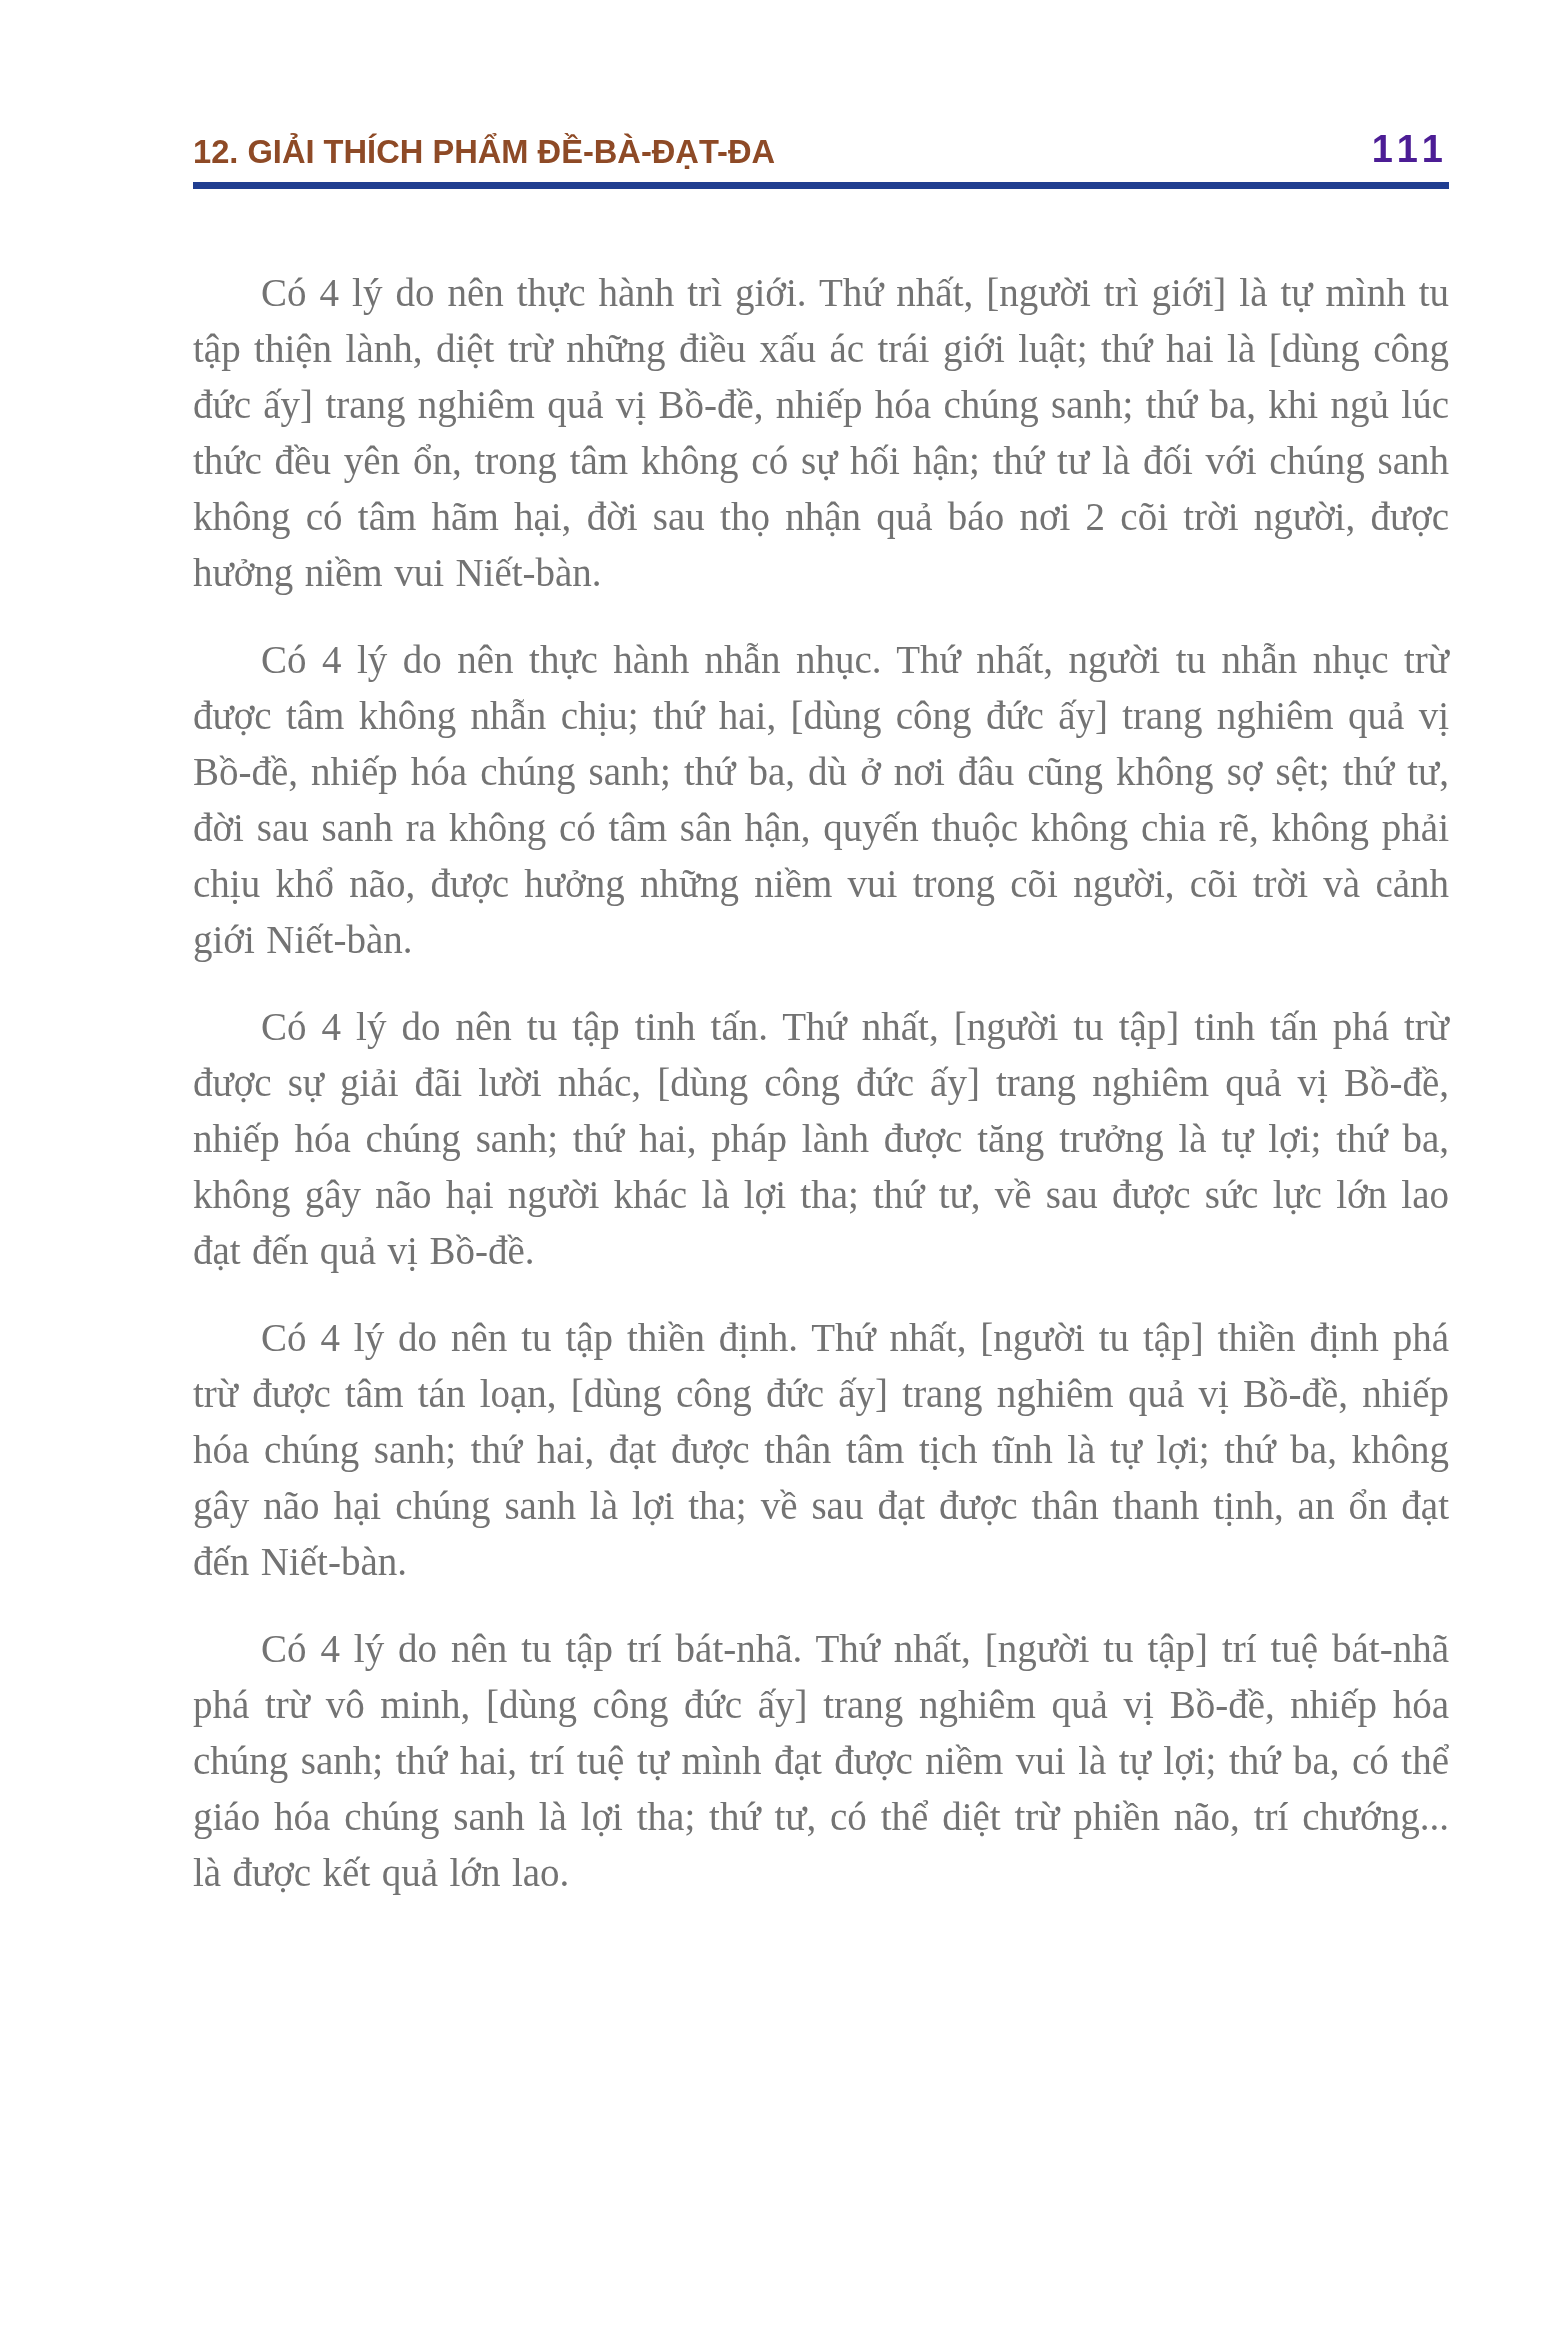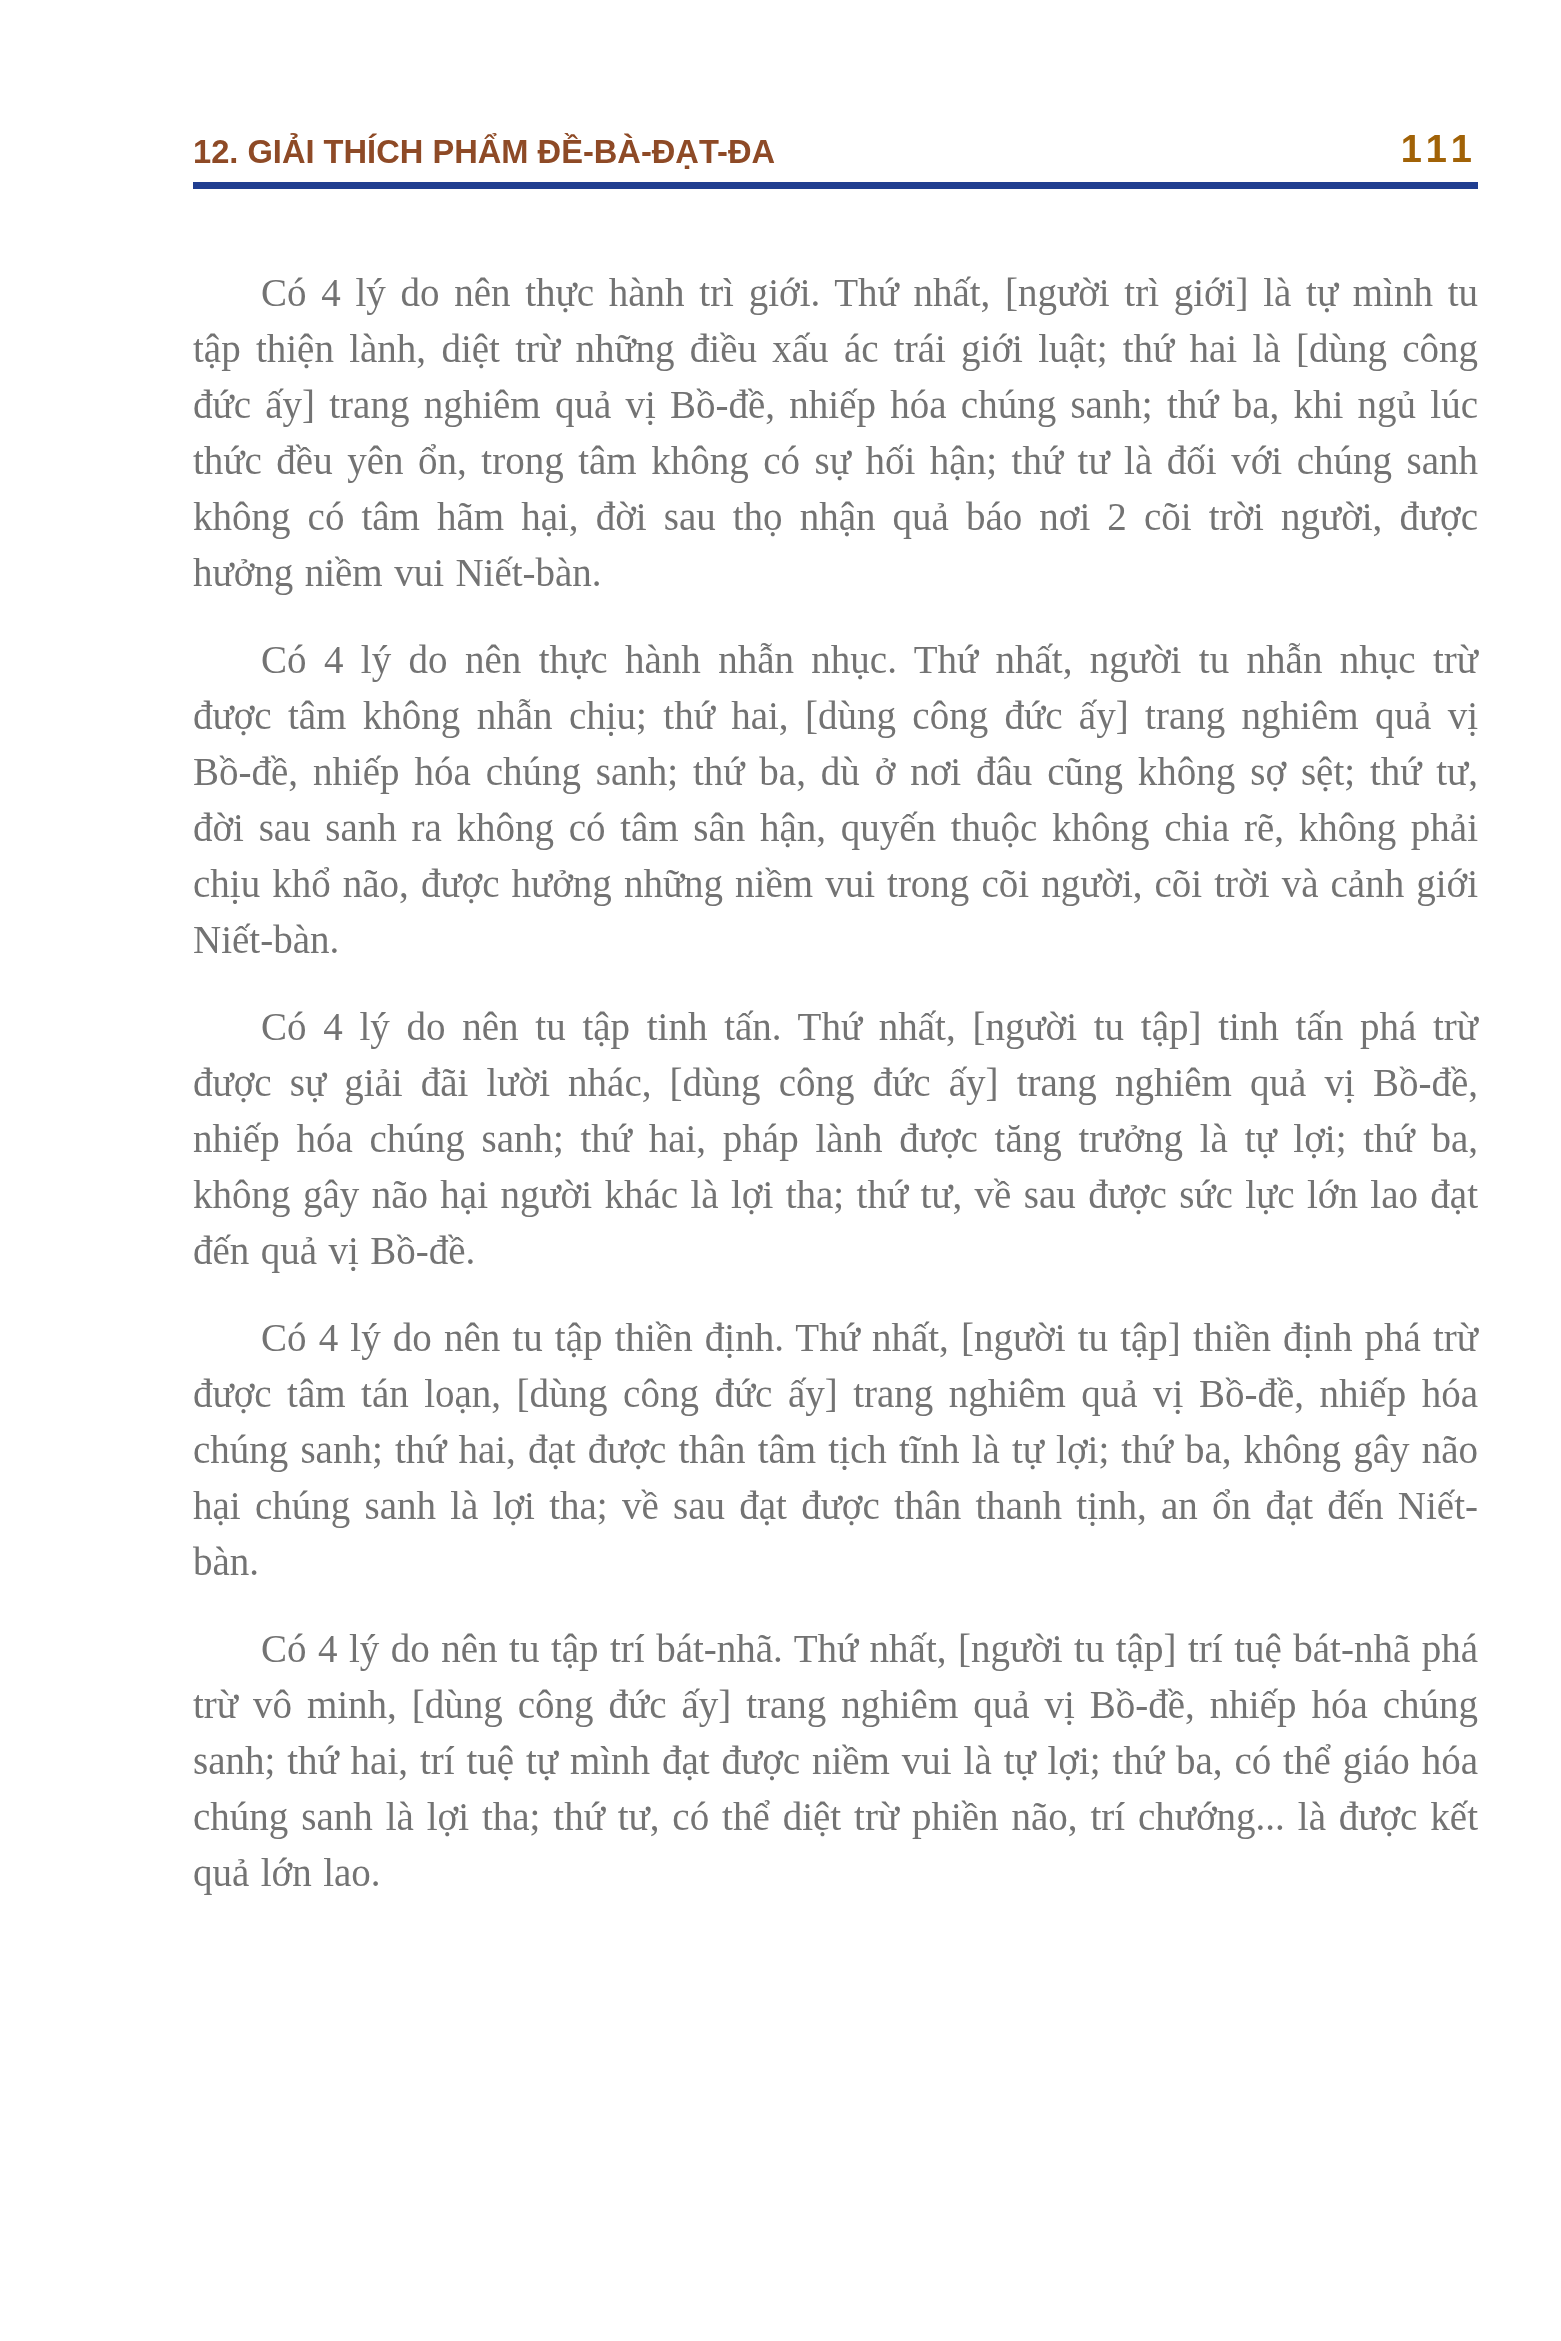--- a/index.html
+++ b/index.html
@@ -6,21 +6,21 @@
     margin: 0;
     padding: 0;
     background: #ffffff;
   }
   .page {
     position: relative;
     width: 1561px;
     height: 2342px;
     background: #ffffff;
     box-sizing: border-box;
-    padding: 130px 83px 0 193px;
+    padding: 130px 112px 0 193px;
     font-family: "Liberation Serif", "DejaVu Serif", serif;
   }
   .header {
     display: flex;
     justify-content: space-between;
     align-items: flex-end;
   }
   .section-title {
     font-family: "Liberation Sans", "DejaVu Sans", sans-serif;
     font-weight: 700;
@@ -30,21 +30,21 @@
     line-height: 1;
     transform: scaleX(0.96);
     transform-origin: left bottom;
     white-space: nowrap;
   }
   .page-number {
     font-family: "Liberation Sans", "DejaVu Sans", sans-serif;
     font-weight: 700;
     font-size: 38px;
     letter-spacing: 6px;
-    color: #a16207;
+    color: #4c1d95;
     line-height: 1;
   }
   .header-rule {
     width: 100%;
     height: 7px;
     background: #203e90;
     margin-top: 14px;
   }
   .content {
     margin-top: 76px;

